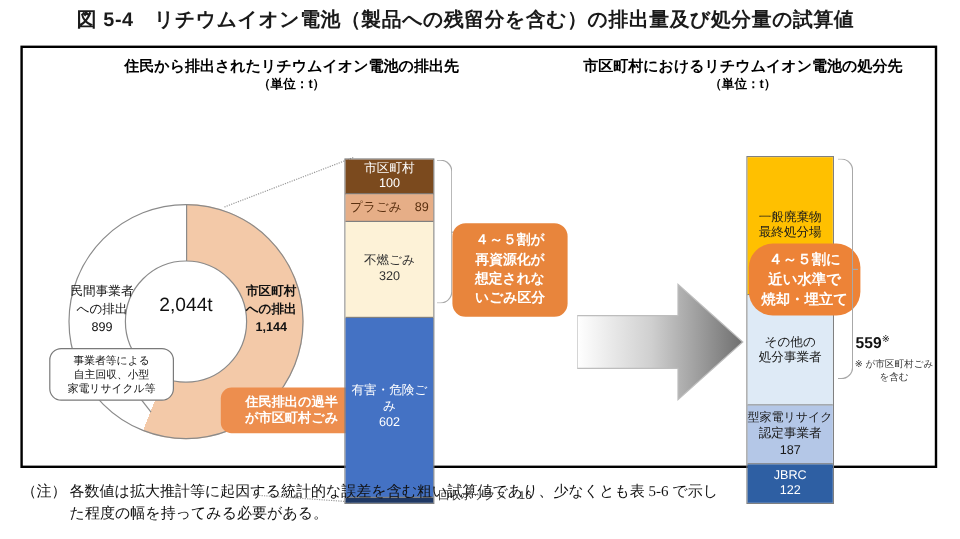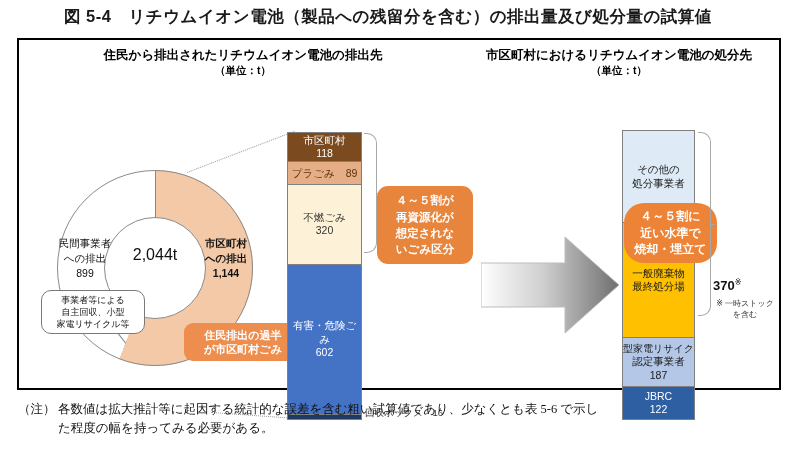--- a/index.html
+++ b/index.html
@@ -207,21 +207,21 @@
   <div id="callout-half">
     <div>
       <span>住民排出の過半</span><br>
       <span>が市区町村ごみ</span>
     </div>
   </div>
 
   <div class="bar" id="bar-mid">
     <div class="seg" style="height:10.3%;background:#7B4A1E;color:#fff;border-bottom:1px solid #808080;">
       <span class="lbl">市区町村</span>
-      <span class="val">118</span>
+      <span class="val">100</span>
     </div>
     <div class="seg inline" style="height:7.8%;background:#E6AE87;color:#5A3010;border-bottom:1px solid #808080;">
       <span class="lbl">プラごみ</span>
       <span class="val">89</span>
     </div>
     <div class="seg" style="height:27.9%;background:#FDF2D7;color:#333;border-bottom:1px solid #808080;">
       <span class="lbl">不燃ごみ</span>
       <span class="val">320</span>
     </div>
     <div class="seg" style="height:52.5%;background:#4472C4;color:#fff;border-bottom:1px solid #808080;">
@@ -251,27 +251,27 @@
           <stop offset="0%" stop-color="#ffffff"></stop>
           <stop offset="45%" stop-color="#cfcfcf"></stop>
           <stop offset="100%" stop-color="#6f6f6f"></stop>
         </linearGradient>
       </defs>
       <path d="M0,28 L84,28 L84,2 L138,50 L84,98 L84,72 L0,72 Z" fill="url(#agrad)" stroke="#bdbdbd" stroke-width="1"></path>
     </svg>
   </div>
 
   <div class="bar" id="bar-right">
+    <div class="seg" style="height:40%;background:#FFC000;color:#1a1a1a;border-bottom:1px solid #808080;">
+      <span class="lbl">一般廃棄物</span>
+      <span class="lbl">最終処分場</span>
+    </div>
     <div class="seg" style="height:32%;background:#DEEAF6;color:#1a1a1a;border-bottom:1px solid #808080;">
       <span class="lbl">その他の</span>
       <span class="lbl">処分事業者</span>
-    </div>
-    <div class="seg" style="height:40%;background:#FFC000;color:#1a1a1a;border-bottom:1px solid #808080;">
-      <span class="lbl">一般廃棄物</span>
-      <span class="lbl">最終処分場</span>
     </div>
     <div class="seg" style="height:17%;background:#B4C7E7;color:#1a1a1a;border-bottom:1px solid #808080;">
       <span class="lbl" style="font-size:10px;white-space:nowrap;">小型家電リサイクル</span>
       <span class="lbl">認定事業者</span>
       <span class="val">187</span>
     </div>
     <div class="seg" style="height:11%;background:#2E5FA3;color:#fff;">
       <span class="lbl">JBRC</span>
       <span class="val">122</span>
     </div>
@@ -281,25 +281,25 @@
     <div>
       <span>４～５割に</span><br>
       <span>近い水準で</span><br>
       <span>焼却・埋立て</span>
     </div>
   </div>
 
   <div class="brace" id="brace-right"></div>
 
   <div id="total-right">
-    <span>370</span><span class="mk">※</span>
+    <span>559</span><span class="mk">※</span>
   </div>
 
   <div id="note-right">
-    <span>※ 一時ストック</span><br>
+    <span>※ が市区町村ごみ</span><br>
     <span>を含む</span>
   </div>
 
 </div>
 
 <div id="footnote">
   <span class="fn-mark">（注）</span><span>各数値は拡大推計等に起因する統計的な誤差を含む粗い試算値であり、少なくとも表 5-6 で示し</span>
   <span class="fn-l2">た程度の幅を持ってみる必要がある。</span>
 </div>
 

